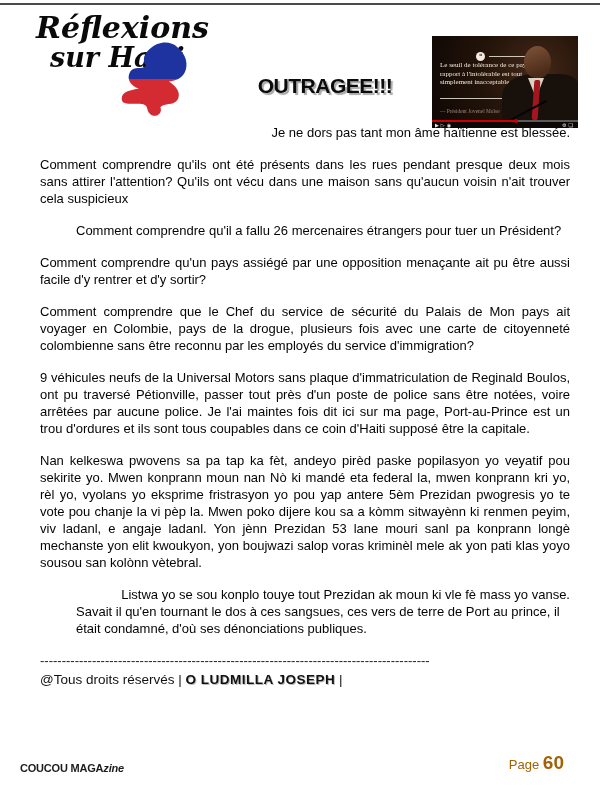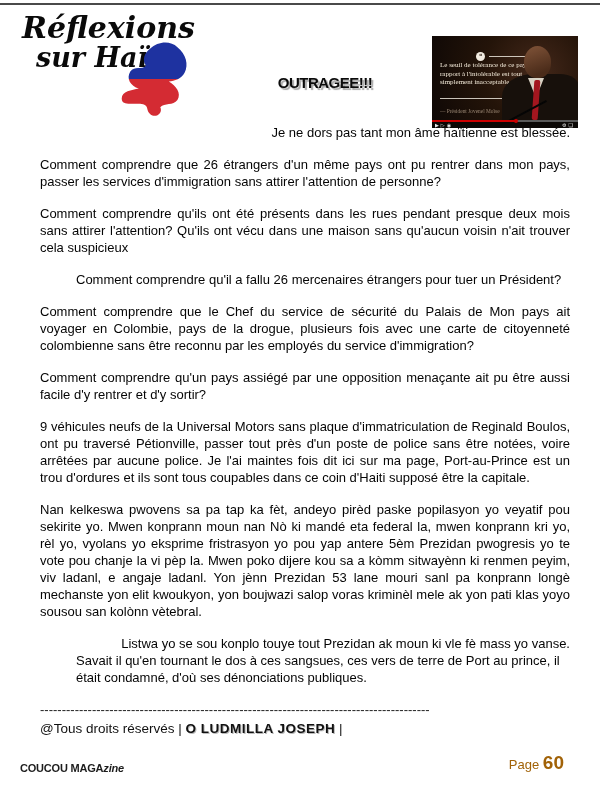--- a/index.html
+++ b/index.html
@@ -6,28 +6,28 @@
   #page{
     position:relative;width:600px;height:802px;background:#ffffff;
     font-family:"Liberation Sans",sans-serif;color:#000;overflow:hidden;
     margin:0 auto;
   }
   
   .top-rule{position:absolute;top:3px;left:0;width:600px;height:2px;background:#4a4a4a;}
 
   
   .header{position:relative;height:118px;}
-  .logo{position:absolute;left:22px;top:12px;width:240px;font-family:"DejaVu Serif",serif;
+  .logo{position:absolute;left:36px;top:12px;width:240px;font-family:"DejaVu Serif",serif;
         font-style:italic;font-weight:bold;color:#0a0a0a;line-height:1.05;}
   .logo .l1{font-size:30px;}
   .logo .l2{font-size:27px;padding-left:14px;}
   .haiti-map{position:absolute;left:120px;top:40px;width:72px;height:80px;}
 
   .headline{position:absolute;left:240px;top:74px;width:170px;text-align:center;
-    font-size:15px;font-weight:bold;letter-spacing:-0.5px;color:#0b0b0b;
+    font-size:21px;font-weight:bold;letter-spacing:-0.5px;color:#0b0b0b;
     text-shadow:2px 2px 1px #a8a8a8;}
 
   
   .thumb{position:absolute;right:22px;top:36px;width:146px;height:92px;cursor:pointer;
     background:radial-gradient(circle at 72% 38%, #44281a 0%, #241409 45%, #0d0705 100%);
     overflow:hidden;}
   .quote-circle{position:absolute;width:9px;height:9px;border-radius:50%;background:#f2ece1;
     color:#2a1a10;font-size:6px;line-height:9px;text-align:center;overflow:hidden;}
   .qc-open{left:44px;top:16px;}
   .qc-close{left:104px;top:58px;}
@@ -120,25 +120,24 @@
           <div class="knob"></div>
         </div>
         <div class="pb-icons-left"><span>▶</span><span>▷</span><span>◉</span></div>
         <div class="pb-icons-right"><span>⚙</span><span>❏</span></div>
       </div>
     </div>
   </div>
 
   <div class="body-text">
     <p class="first">Je ne dors pas tant mon âme haïtienne est blessée.</p>
-    <p>Comment comprendre que 26 étrangers d'un même pays  ont pu rentrer dans mon pays, passer les services d'immigration sans attirer l'attention de personne?</p>
     <p>Comment comprendre qu'ils ont été présents dans les rues pendant presque deux mois sans attirer l'attention? Qu'ils ont vécu dans une maison sans qu'aucun voisin n'ait trouver cela suspicieux</p>
     <p class="left">Comment comprendre qu'il a fallu 26 mercenaires étrangers pour tuer un Président?</p>
+    <p>Comment comprendre qu'un pays assiégé par une opposition menaçante ait pu être aussi facile d'y rentrer et d'y sortir?</p>
     <p>Comment comprendre que le Chef du service de sécurité du Palais de Mon pays ait voyager en Colombie, pays de la drogue, plusieurs fois avec une carte de citoyenneté colombienne sans être reconnu par les employés du service d'immigration?</p>
-    <p>Comment comprendre qu'un pays assiégé par une opposition menaçante ait pu être aussi facile d'y rentrer et d'y sortir?</p>
     <p>9 véhicules neufs de la Universal Motors sans plaque d'immatriculation de Reginald Boulos, ont pu traversé Pétionville, passer tout près d'un poste de police sans être notées, voire arrêtées par aucune police. Je l'ai maintes fois dit ici sur ma page, Port-au-Prince est un trou d'ordures et ils sont tous coupables dans ce coin d'Haiti supposé être la capitale.</p>
     <p>Nan kelkeswa pwovens sa pa tap ka fèt, andeyo pirèd paske popilasyon yo veyatif pou sekirite yo. Mwen konprann moun nan Nò ki mandé eta federal la, mwen konprann kri yo, rèl yo, vyolans yo eksprime fristrasyon yo pou yap antere 5èm Prezidan pwogresis yo te vote pou chanje la vi pèp la. Mwen poko dijere kou sa a kòmm sitwayènn ki renmen peyim, viv ladanl, e angaje ladanl. Yon jènn Prezidan 53 lane mouri sanl pa konprann longè mechanste yon elit kwoukyon, yon boujwazi salop voras kriminèl mele ak yon pati klas yoyo sousou san kolònn vètebral.</p>
     <p class="no-gap">Listwa yo se sou konplo  touye tout Prezidan ak moun ki vle fè mass yo vanse.</p>
     <p class="left">Savait il qu'en tournant le dos à ces sangsues, ces vers de terre de Port au prince, il était condamné, d'où ses dénonciations publiques.</p>
 
     <div class="divider">------------------------------------------------------------------------------------------</div>
     <div class="credits">
       <span>@Tous droits réservés</span>
       <span>|</span>
       <span class="author">O LUDMILLA JOSEPH</span>

